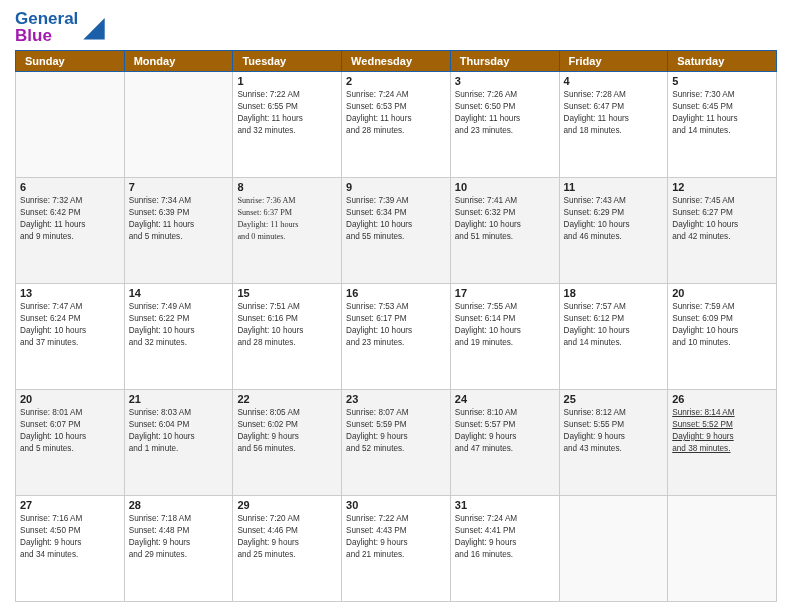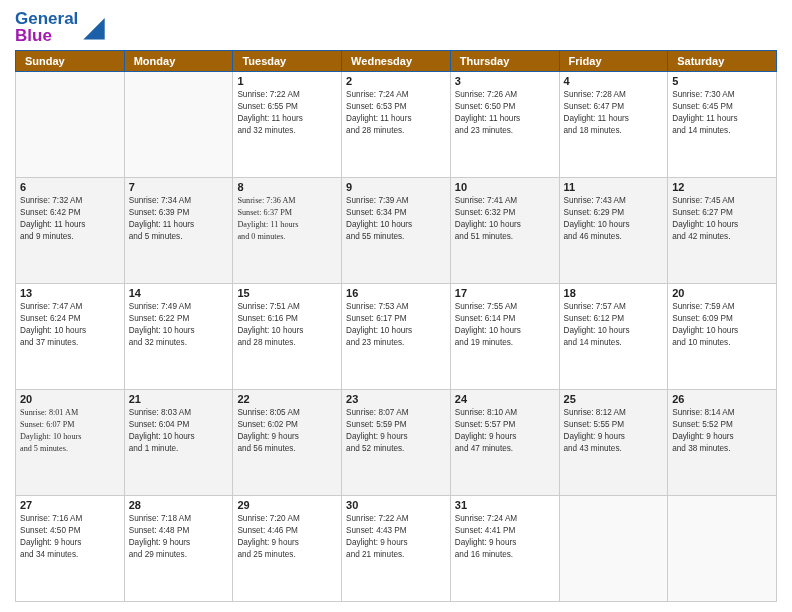--- a/index.html
+++ b/index.html
@@ -263,21 +263,21 @@
             <span class="day-num">20</span>
             <div class="day-info" style="white-space: pre-line;">Sunrise: 7:59 AM
 Sunset: 6:09 PM
 Daylight: 10 hours
 and 10 minutes.</div>
           </td>
         </tr>
         <tr class="row-shaded">
           <td>
             <span class="day-num">20</span>
-            <div class="day-info" style="white-space: pre-line; font-family: Liberation Serif, serif;">Sunrise: 8:01 AM
+            <div class="day-info" style="white-space: pre-line;">Sunrise: 8:01 AM
 Sunset: 6:07 PM
 Daylight: 10 hours
 and 5 minutes.</div>
           </td>
           <td>
             <span class="day-num">21</span>
             <div class="day-info" style="white-space: pre-line;">Sunrise: 8:03 AM
 Sunset: 6:04 PM
 Daylight: 10 hours
 and 1 minute.</div>
@@ -305,21 +305,21 @@
           </td>
           <td>
             <span class="day-num">25</span>
             <div class="day-info" style="white-space: pre-line;">Sunrise: 8:12 AM
 Sunset: 5:55 PM
 Daylight: 9 hours
 and 43 minutes.</div>
           </td>
           <td>
             <span class="day-num">26</span>
-            <div class="day-info" style="white-space: pre-line;">Sunrise: 8:14 AM
+            <div class="day-info" style="white-space: pre-line; text-decoration: underline;">Sunrise: 8:14 AM
 Sunset: 5:52 PM
 Daylight: 9 hours
 and 38 minutes.</div>
           </td>
         </tr>
         <tr>
           <td>
             <span class="day-num">27</span>
             <div class="day-info" style="white-space: pre-line;">Sunrise: 7:16 AM
 Sunset: 4:50 PM

